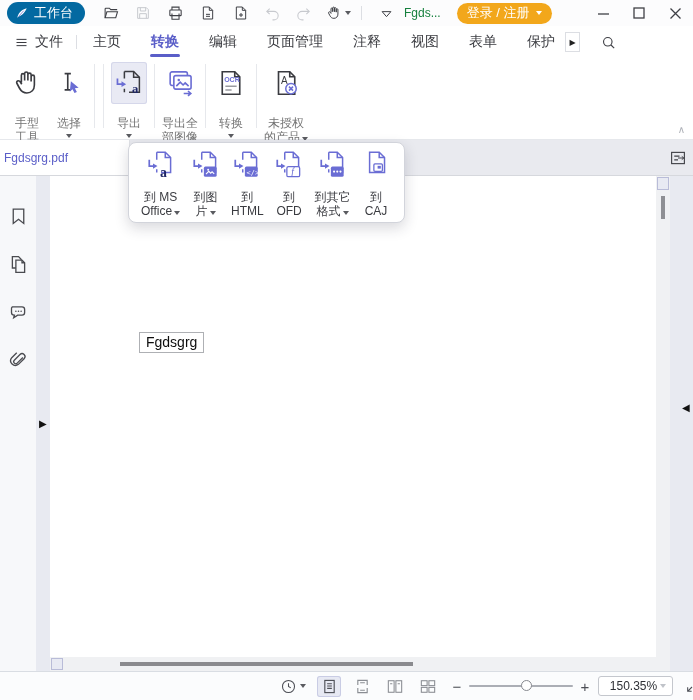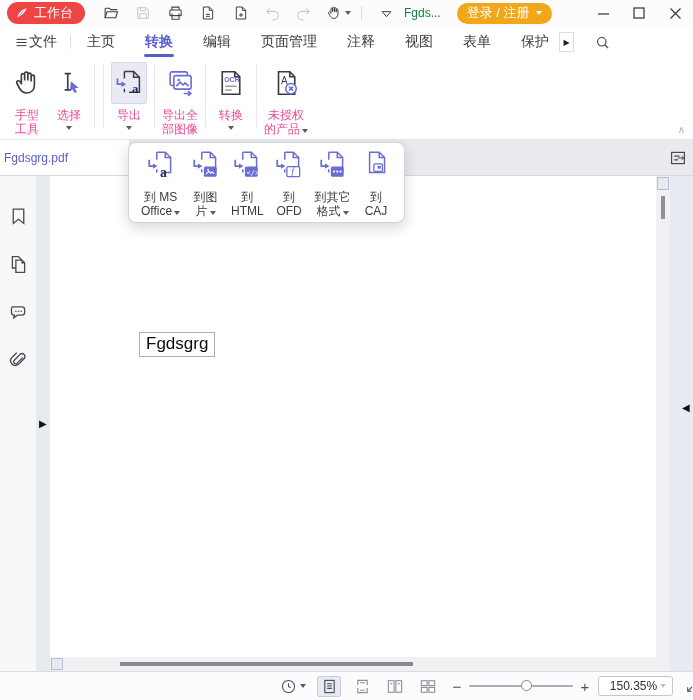--- a/index.html
+++ b/index.html
@@ -7,57 +7,57 @@
   body {
     font-family: "Liberation Sans", "DejaVu Sans", sans-serif;
     background:#fff; position:relative; overflow:hidden;
     color:#3a3b40; font-size:12px;
   }
   svg { display:block; }
 
   
   .titlebar { position:absolute; left:0; top:0; width:693px; height:26px;
     background:#fcfcfd; display:flex; align-items:center; }
-  .ws-btn { margin-left:7px; height:22px; padding:0 12px 0 8px; background:#ef4444;
+  .ws-btn { margin-left:7px; height:22px; padding:0 12px 0 8px; background:#0369a1;
     border-radius:11px; display:flex; align-items:center; gap:5px; color:#fff;
     font-size:13px; cursor:default; }
   .tbar-ico { width:24px; height:24px; display:flex; align-items:center; justify-content:center;
     color:#3f4046; }
   .tbar-ico.disabled { color:#c7c9ce; }
   .vdiv { width:1px; height:14px; background:#dcdee3; }
   .caret { width:0; height:0; border-left:3.5px solid transparent;
     border-right:3.5px solid transparent; border-top:4px solid #5a5b60; }
   .caret.white { border-top-color:#fff; }
   .doc-title { font-size:12px; color:#15803d; margin-left:6px; }
   .login-btn { margin-left:16px; height:21px; padding:0 10px; background:#f2a71b;
     border-radius:11px; color:#fff; font-size:13px; display:flex; align-items:center; gap:6px; }
   .win-controls { margin-left:auto; display:flex; height:26px; }
   .win-btn { width:36px; height:26px; display:flex; align-items:center; justify-content:center; color:#3f4046; }
 
   
   .menubar { position:absolute; left:0; top:26px; width:693px; height:32px; background:#fff;
     display:flex; align-items:center; font-size:14px; color:#3a3b40; }
-  .menu-file { margin-left:14px; display:flex; align-items:center; }
+  .menu-file { margin-left:14px; display:flex; align-items:center; gap:6px; }
   .menu-divider { width:1px; height:14px; background:#dcdee3; margin-left:13px; }
   .menu-items { display:flex; gap:30px; margin-left:16px; align-items:center; }
   .menu-item { position:relative; height:32px; display:flex; align-items:center; cursor:default; }
   .menu-item.active { color:#5a5ec8; font-weight:bold; }
   .menu-item.active .underline { position:absolute; left:50%; transform:translateX(-50%);
     bottom:1px; width:30px; height:3px; border-radius:2px; background:#5a5ec8; }
   .menu-more { margin-left:10px; width:15px; height:20px; border:1px solid #dcdee3;
     display:flex; align-items:center; justify-content:center; font-size:8px; color:#222; background:#fff; }
   .menu-search { margin-left:16px; width:24px; height:24px; display:flex; align-items:center; justify-content:center; color:#3f4046; }
 
   
   .toolbar { position:absolute; left:0; top:58px; width:693px; height:82px; background:#fff;
     border-bottom:1px solid #e6e8ec; display:flex; align-items:flex-start; padding:4px 0 0 6px; }
   .tb-btn { display:flex; flex-direction:column; align-items:center; padding:0 3px; }
   .tb-ico { width:36px; height:42px; display:flex; align-items:center; justify-content:center; border-radius:3px; }
   .tb-ico.active { background:#e9eaf4; box-shadow:inset 0 0 0 1px #d5d7ea; }
-  .tb-label { font-size:12px; line-height:14px; color:#ec4899; text-align:center; white-space:pre-line; margin-top:4px; }
+  .tb-label { font-size:12px; line-height:14px; color:#737373; text-align:center; white-space:pre-line; margin-top:12px; }
   .tb-caret { margin-top:4px; }
   .tb-div { width:1px; height:64px; background:#e6e8ec; margin:2px 4px 0; }
   .inline-caret { display:inline-block; width:0; height:0; border-left:3.5px solid transparent;
     border-right:3.5px solid transparent; border-top:4px solid #5a5b60; margin-left:2px; }
   .toolbar-collapse { position:absolute; right:8px; top:66px; color:#aeb1b8; font-size:10px; }
 
   
   .dropdown { position:absolute; left:128px; top:142px; width:277px; height:81px; background:#fff;
     border:1px solid #d2d4db; border-radius:8px; box-shadow:0 5px 14px rgba(40,40,60,.18);
     display:flex; justify-content:space-between; padding:7px 12px 0; z-index:60; }
@@ -76,21 +76,21 @@
 
   
   .docarea { position:absolute; left:0; top:176px; width:693px; height:495px; }
   .side-iconstrip { position:absolute; left:0; top:0; width:36px; height:495px; background:#f7f8fa;
     display:flex; flex-direction:column; align-items:center; padding-top:28px; gap:24px; }
   .side-ico { width:24px; height:24px; display:flex; align-items:center; justify-content:center; color:#4a4b50; }
   .collapse-strip-left { position:absolute; left:36px; top:0; width:14px; height:495px; background:#e8eaf1; }
   .expand-arrow { position:absolute; font-size:10px; color:#111; }
   .page { position:absolute; left:50px; top:0; width:606px; height:481px; background:#fff; }
   .content-box { position:absolute; left:89px; top:156px; border:1px solid #aeb0b4;
-    padding:1px 6px 2px; font-size:17px; color:#0d0d0d; background:#fff; }
+    padding:1px 6px 2px; font-size:14px; color:#0d0d0d; background:#fff; }
   .vscroll { position:absolute; left:656px; top:0; width:14px; height:481px; background:#f0f1f3; }
   .vscroll-btn { position:absolute; left:1px; top:1px; width:12px; height:13px; background:#e8eaf3; border:1px solid #b9bcd8; }
   .vscroll-thumb { position:absolute; left:5px; top:20px; width:4px; height:23px; background:#8f9094; }
   .hscroll { position:absolute; left:50px; top:481px; width:620px; height:14px; background:#f0f1f3; }
   .hscroll-btn { position:absolute; left:1px; top:1px; width:12px; height:12px; background:#e8eaf3; border:1px solid #b9bcd8; }
   .hscroll-thumb { position:absolute; left:70px; top:5px; width:293px; height:4px; background:#8a8a8e; }
   .collapse-strip-right { position:absolute; left:670px; top:0; width:23px; height:495px; background:#e8eaf1; }
 
   
   .statusbar { position:absolute; left:0; top:671px; width:693px; height:29px; background:#fbfcfd;

